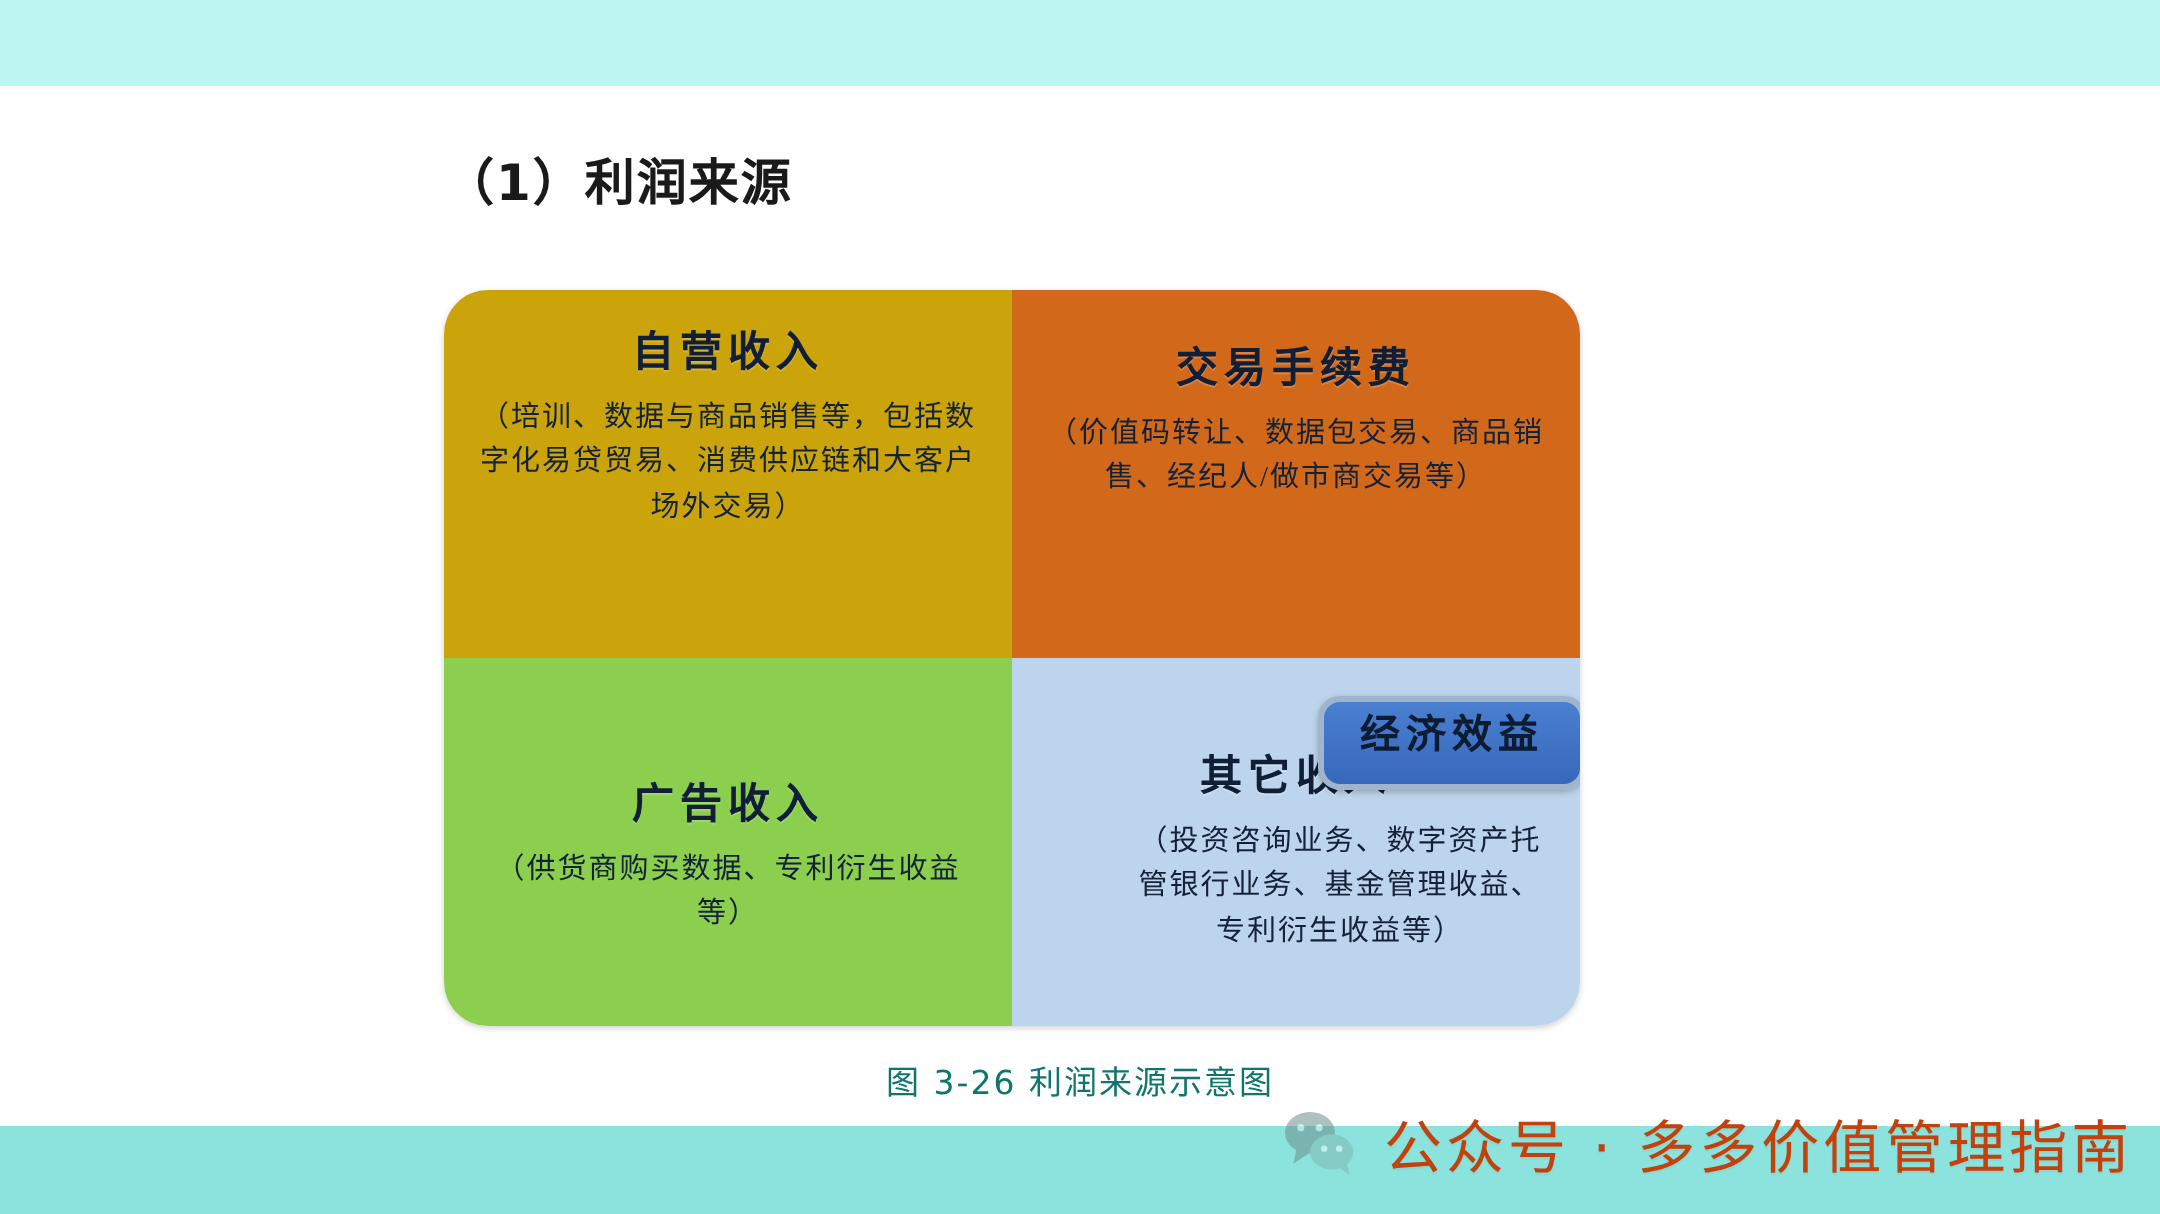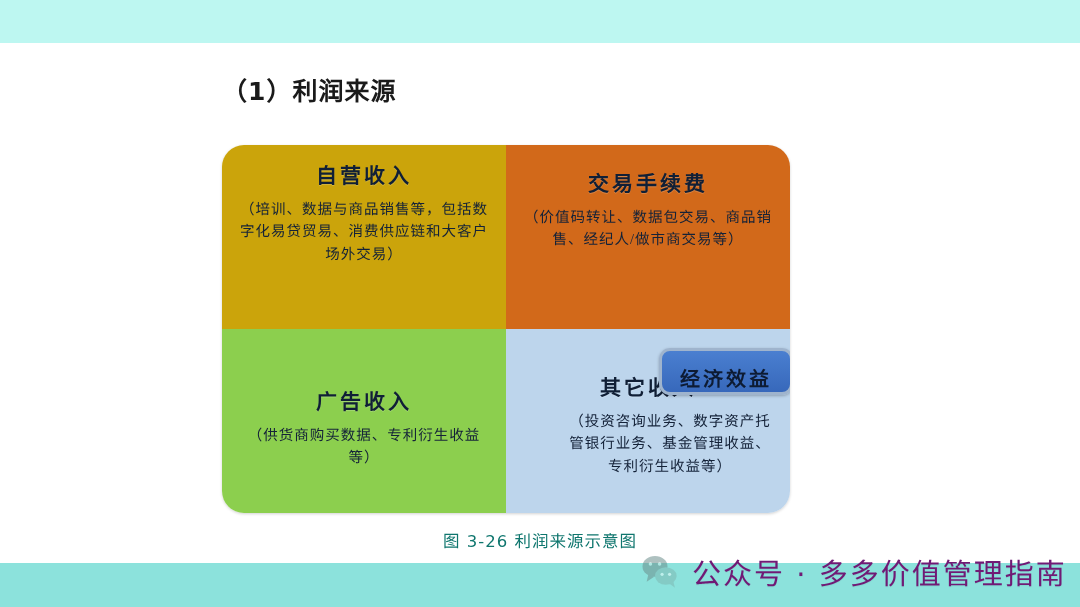--- a/index.html
+++ b/index.html
@@ -107,21 +107,21 @@
     position: absolute;
     left: 437px;
     top: 203px;
     width: 134px;
     height: 47px;
     border-radius: 11px;
     background: linear-gradient(180deg, #4a7fd0 0%, #3768bb 100%);
     border: 3px solid #9fb4cd;
     box-sizing: border-box;
     display: flex;
-    align-items: flex-end;
+    align-items: flex-start;
     justify-content: center;
     box-shadow: 0 1px 3px rgba(0,0,0,0.25);
   }
   .center-badge-label {
     font-family: "Liberation Serif", "DejaVu Serif", serif;
     font-size: 20px;
     font-weight: 700;
     letter-spacing: 3px;
     color: #0d1b33;
     white-space: nowrap;
@@ -152,21 +152,21 @@
   }
   .wechat-icon {
     width: 40px;
     height: 34px;
     flex: 0 0 auto;
     opacity: 0.55;
   }
   .watermark-text {
     font-family: "DejaVu Sans", "Liberation Sans", sans-serif;
     font-size: 29px;
-    color: #701a75;
+    color: #c2410c;
     letter-spacing: 2px;
     white-space: nowrap;
     text-shadow: 0 1px 1px rgba(0,0,0,0.05);
   }
 </style>
 </head>
 <body>
 
 <div class="band-top" style="background: rgb(189, 247, 241);"></div>
 

